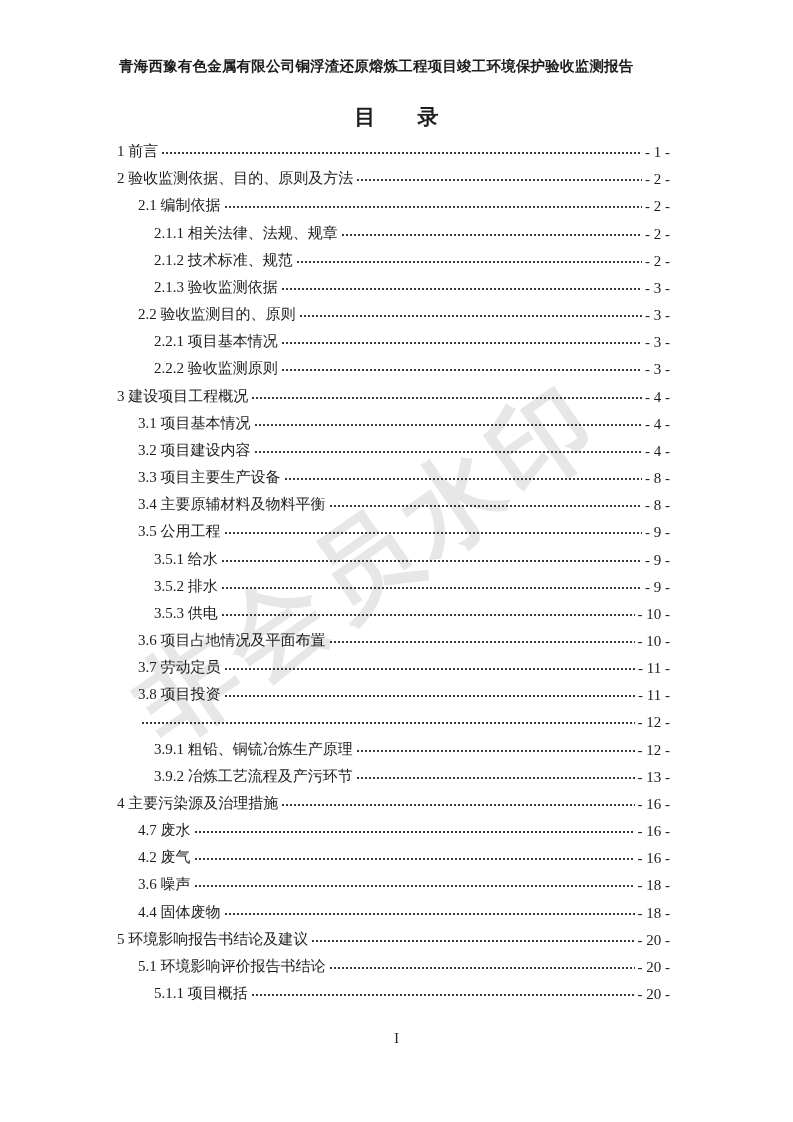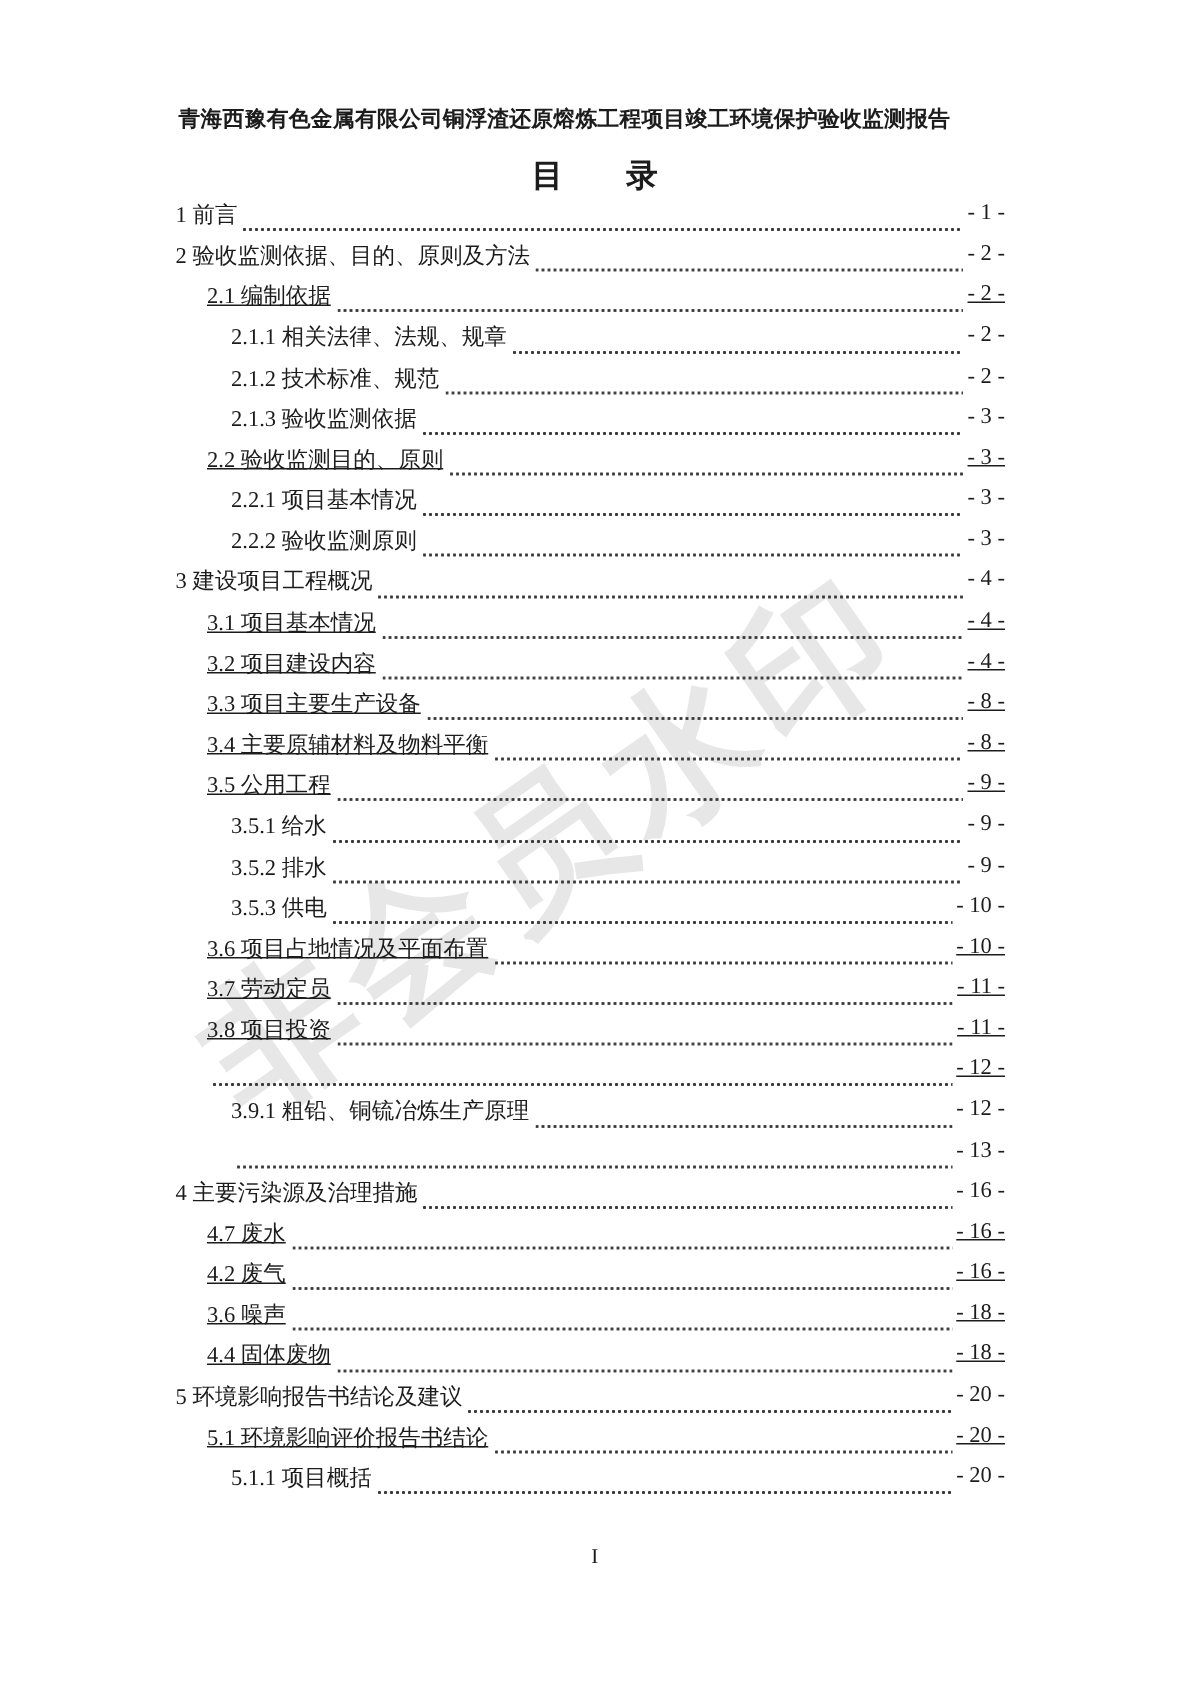--- a/index.html
+++ b/index.html
@@ -30,21 +30,21 @@
     z-index: 0;
     user-select: none;
   }
   .content {
     position: relative;
     z-index: 1;
   }
   .doc-header {
     position: absolute;
     left: 119px;
-    top: 70px;
+    top: 57px;
     font-size: 14.5px;
     font-weight: 700;
     letter-spacing: 0.2px;
     white-space: nowrap;
   }
   .toc-title {
     position: absolute;
     left: 0;
     top: 103px;
     width: 793px;
@@ -54,25 +54,25 @@
     white-space: pre;
   }
   .toc-list {
     position: absolute;
     left: 117px;
     top: 134px;
     width: 553px;
   }
   .toc-row {
     display: flex;
-    align-items: flex-start;
+    align-items: flex-end;
     height: 27.16px;
     font-size: 15px;
   }
-  .toc-row.lv2 { padding-left: 21px; text-decoration: underline; }
+  .toc-row.lv2 { padding-left: 21px; }
   .toc-row.lv3 { padding-left: 37px; }
   .toc-label {
     white-space: nowrap;
     flex: 0 0 auto;
   }
   .toc-leader {
     flex: 1 1 auto;
     height: 2px;
     align-self: flex-end;
     margin: 0 3px 7px 4px;
@@ -239,20 +239,21 @@
     <span class="toc-page">- 12 -</span>
   </div>
 
   <div class="toc-row lv3">
     <span class="toc-label">3.9.1 粗铅、铜锍冶炼生产原理</span>
     <span class="toc-leader"></span>
     <span class="toc-page">- 12 -</span>
   </div>
 
   <div class="toc-row lv3">
+    <span class="toc-label">3.9.2 冶炼工艺流程及产污环节</span>
     <span class="toc-leader"></span>
     <span class="toc-page">- 13 -</span>
   </div>
 
   <div class="toc-row lv1">
     <span class="toc-label">4 主要污染源及治理措施</span>
     <span class="toc-leader"></span>
     <span class="toc-page">- 16 -</span>
   </div>
 

